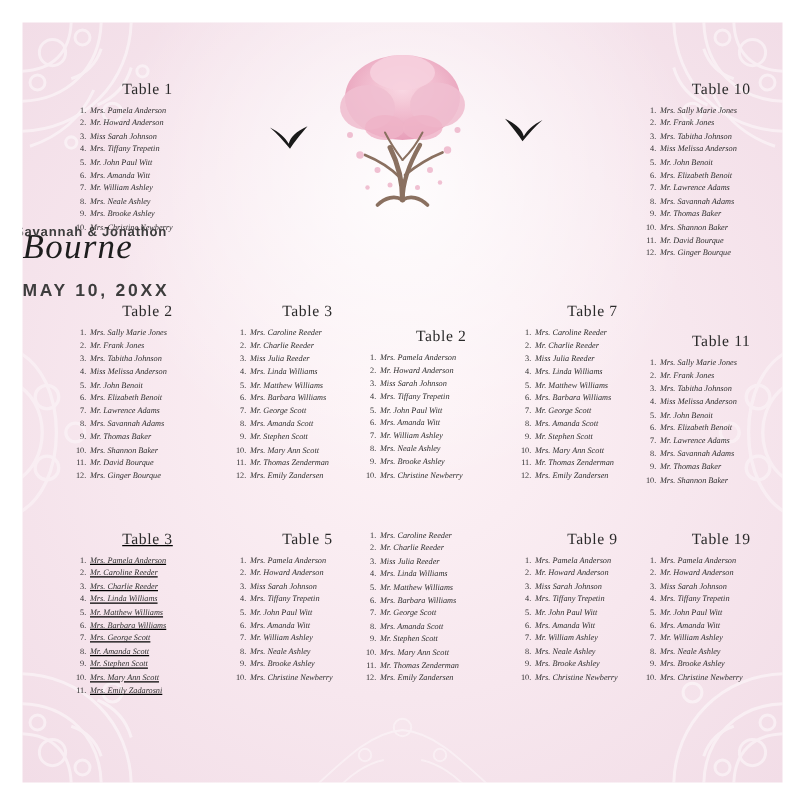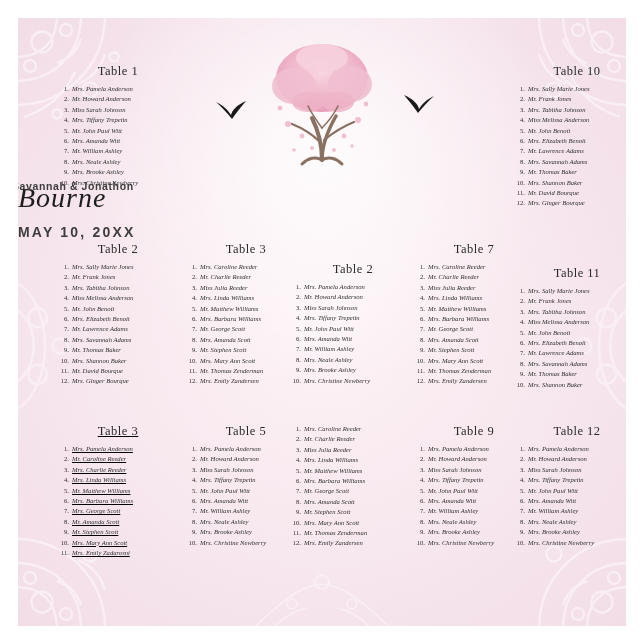--- a/index.html
+++ b/index.html
@@ -433,21 +433,21 @@
           <li><span class="n">5.</span><span>Mr. John Benoit</span></li>
           <li><span class="n">6.</span><span>Mrs. Elizabeth Benoit</span></li>
           <li><span class="n">7.</span><span>Mr. Lawrence Adams</span></li>
           <li><span class="n">8.</span><span>Mrs. Savannah Adams</span></li>
           <li><span class="n">9.</span><span>Mr. Thomas Baker</span></li>
           <li><span class="n">10.</span><span>Mrs. Shannon Baker</span></li>
         </ol>
       </div>
 
       <div class="tbl c5" style="top:390px;">
-        <h3>Table 12</h3>
+        <h3>Table 19</h3>
         <ol>
           <li><span class="n">1.</span><span>Mrs. Pamela Anderson</span></li>
           <li><span class="n">2.</span><span>Mr. Howard Anderson</span></li>
           <li><span class="n">3.</span><span>Miss Sarah Johnson</span></li>
           <li><span class="n">4.</span><span>Mrs. Tiffany Trepetin</span></li>
           <li><span class="n">5.</span><span>Mr. John Paul Witt</span></li>
           <li><span class="n">6.</span><span>Mrs. Amanda Witt</span></li>
           <li><span class="n">7.</span><span>Mr. William Ashley</span></li>
           <li><span class="n">8.</span><span>Mrs. Neale Ashley</span></li>
           <li><span class="n">9.</span><span>Mrs. Brooke Ashley</span></li>

